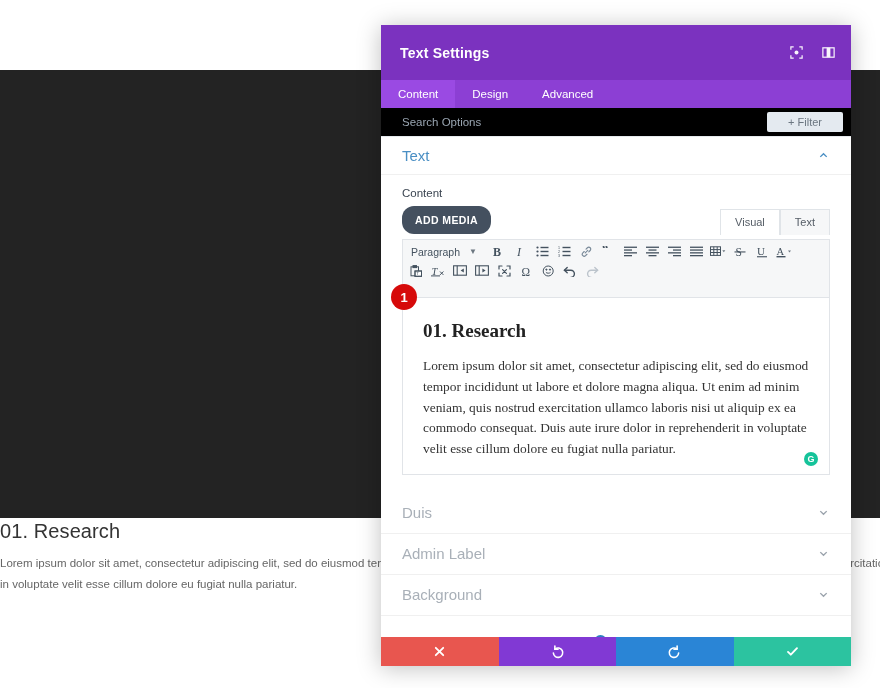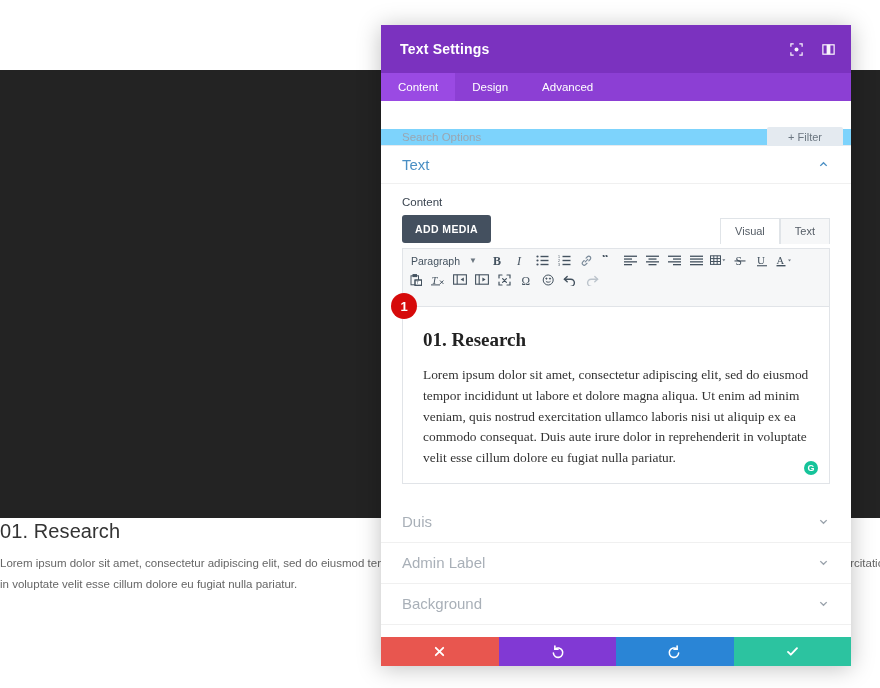--- a/index.html
+++ b/index.html
@@ -30,21 +30,21 @@
 
   
   #modal {
     position: absolute; left: 381px; top: 25px;
     width: 470px; height: 641px;
     background: #ffffff;
     box-shadow: 0 2px 22px rgba(0,0,0,.25);
     display: flex; flex-direction: column;
   }
   .m-header {
-    height: 48px; background: #7b32bf; flex: none;
+    height: 55px; background: #7b32bf; flex: none;
     display: flex; align-items: center; padding: 0 14px 0 19px;
   }
   .m-title {
     color: #fff; font-size: 14px; font-weight: bold; flex: 1; letter-spacing: .2px;
   }
   .hdr-icons { display: flex; gap: 14px; align-items: center; }
   .hdr-icon {
     width: 18px; height: 18px; display: flex; align-items: center; justify-content: center;
     cursor: pointer; opacity: .95;
   }
@@ -52,22 +52,22 @@
   .m-tabs {
     height: 28px; background: #8c3fd4; flex: none; display: flex; align-items: stretch;
   }
   .m-tab {
     padding: 0 17px; display: flex; align-items: center; justify-content: center;
     color: #fff; font-size: 11.5px; cursor: pointer; white-space: nowrap;
   }
   .m-tab.active { background: #9a4ae3; }
 
   .m-search {
-    height: 17px; background: #7dd3fc; border-bottom: 1px solid #e6eaee; flex: none;
-    display: flex; align-items: center; padding: 0 8px 0 21px; margin-top: 28px;
+    height: 29px; background: #000000; border-bottom: 1px solid #e6eaee; flex: none;
+    display: flex; align-items: center; padding: 0 8px 0 21px;
   }
   .m-search input {
     flex: 1; border: 0; background: transparent; outline: none;
     font-size: 11.5px; color: #5f6b78; font-family: inherit;
   }
   .m-search input::placeholder { color: #9aa6b2; }
   .filter-btn {
     background: #e4eaf0; color: #6b7680; font-size: 11px;
     padding: 4px 21px; border-radius: 2px; cursor: pointer; white-space: nowrap;
   }
@@ -83,21 +83,21 @@
   .sect-head.closed { height: 41px; }
   .sect-head.closed .t { color: #a9b0b8; }
   .chev { width: 14px; height: 14px; display: flex; align-items: center; justify-content: center; }
 
   .sect-body { padding: 12px 21px 18px 21px; }
   .fld-label { font-size: 11.5px; color: #3b4551; margin-bottom: 7px; }
 
   .editor-top { display: flex; align-items: flex-end; }
   .add-media {
     background: #44505f; color: #fff; font-size: 10.5px; font-weight: bold;
-    padding: 8px 13px; border-radius: 3px; letter-spacing: .4px; cursor: pointer;
+    padding: 8px 13px; border-radius: 12px; letter-spacing: .4px; cursor: pointer;
   }
   .vt-tabs { margin-left: auto; display: flex; align-items: flex-start; gap: 0; }
   .vt-tab {
     font-size: 11px; color: #555d66; padding: 6px 14px 7px 14px;
     border: 1px solid #e0e4e8; background: #f6f7f8; cursor: pointer;
     border-bottom: none; position: relative; top: 1px;
   }
   .vt-tab.active { background: #fff; border-color: #e0e4e8; }
 
   .editor-box { border: 1px solid #e1e4e8; margin-top: 5px; background: #fff; }

